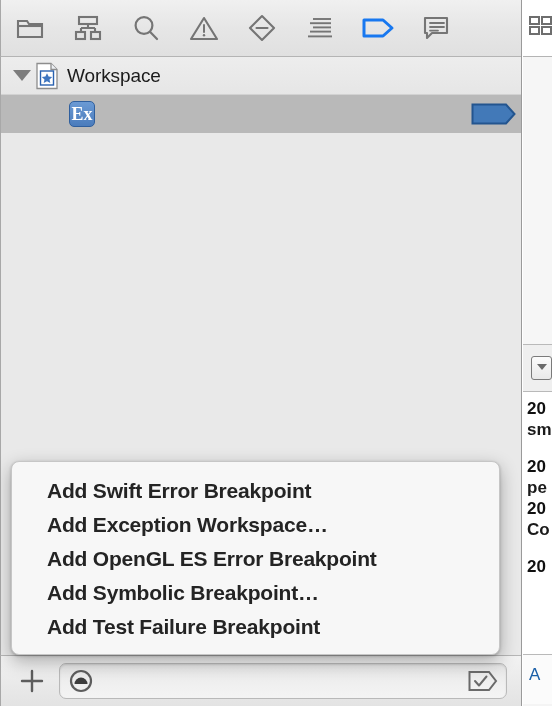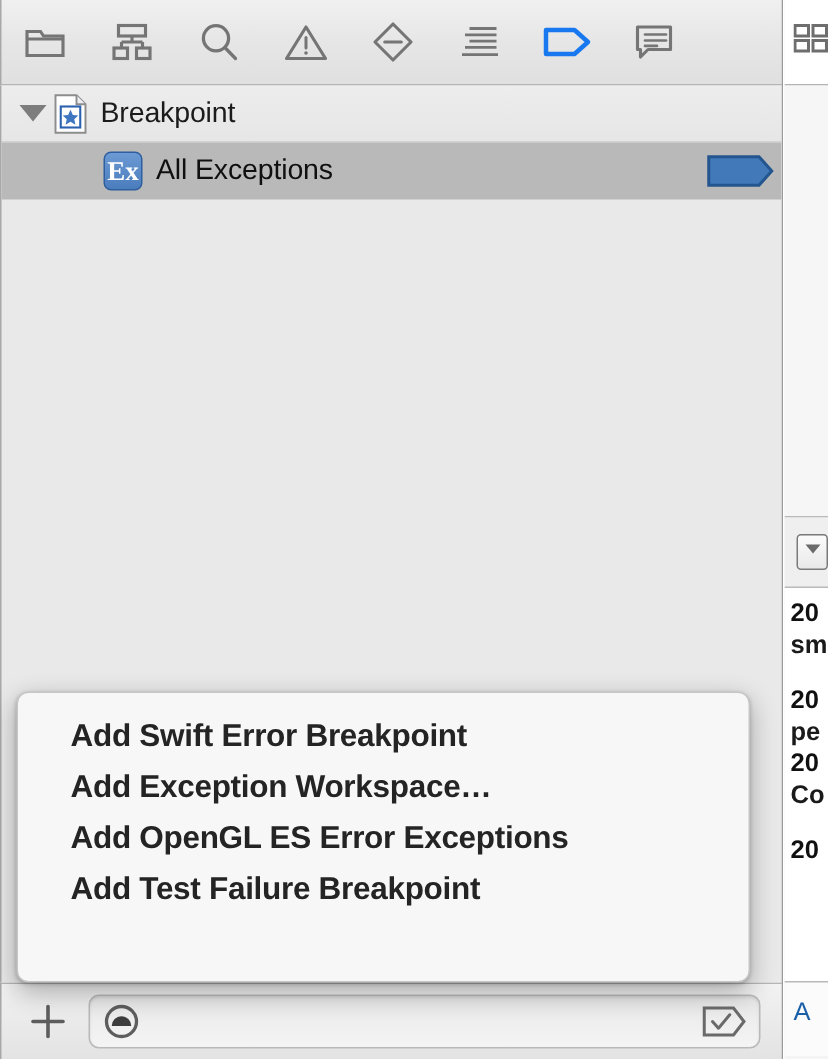--- a/index.html
+++ b/index.html
@@ -298,26 +298,25 @@
           <div class="tri"></div>
         </div>
         <span class="ws-icon">
           <svg width="24" height="28" viewBox="0 0 24 28">
             <path d="M2 1.5 h14 l6 6 v19 H2 Z" fill="#ffffff" stroke="#8d8d8d" stroke-width="1.3"></path>
             <path d="M16 1.5 v6 h6" fill="#eceff3" stroke="#8d8d8d" stroke-width="1.3"></path>
             <rect x="5.5" y="9" width="13" height="14" fill="#ffffff" stroke="#2a62b0" stroke-width="1.4"></rect>
             <path d="M12 11.2 l1.6 3.4 3.6 .4 -2.7 2.5 .8 3.6 -3.3-1.9 -3.3 1.9 .8-3.6 -2.7-2.5 3.6-.4 Z" fill="#3f76c0"></path>
           </svg>
         </span>
-        <span class="row-label">Breakpoint</span>
+        <span class="row-label">Workspace</span>
       </div>
 
       <div class="row child selected">
         <span class="ex-icon">Ex</span>
-        <span class="row-label">All Exceptions</span>
         <span class="bp-marker">
           <svg width="46" height="24" viewBox="0 0 46 24">
             <path d="M1.5 2.5 H35 L43.5 12 L35 21.5 H1.5 Z" fill="#4279b8" stroke="#23558f" stroke-width="2"></path>
           </svg>
         </span>
       </div>
 
     </div>
 
     <div class="nav-bottom">
@@ -395,20 +394,23 @@
   </div>
 
   <div class="context-menu">
     <div class="menu-item">
       <span>Add Swift Error Breakpoint</span>
     </div>
     <div class="menu-item">
       <span>Add Exception Workspace…</span>
     </div>
     <div class="menu-item">
-      <span>Add OpenGL ES Error Exceptions</span>
+      <span>Add OpenGL ES Error Breakpoint</span>
+    </div>
+    <div class="menu-item">
+      <span>Add Symbolic Breakpoint…</span>
     </div>
     <div class="menu-item">
       <span>Add Test Failure Breakpoint</span>
     </div>
   </div>
 
 </div>
 
 </body></html>

